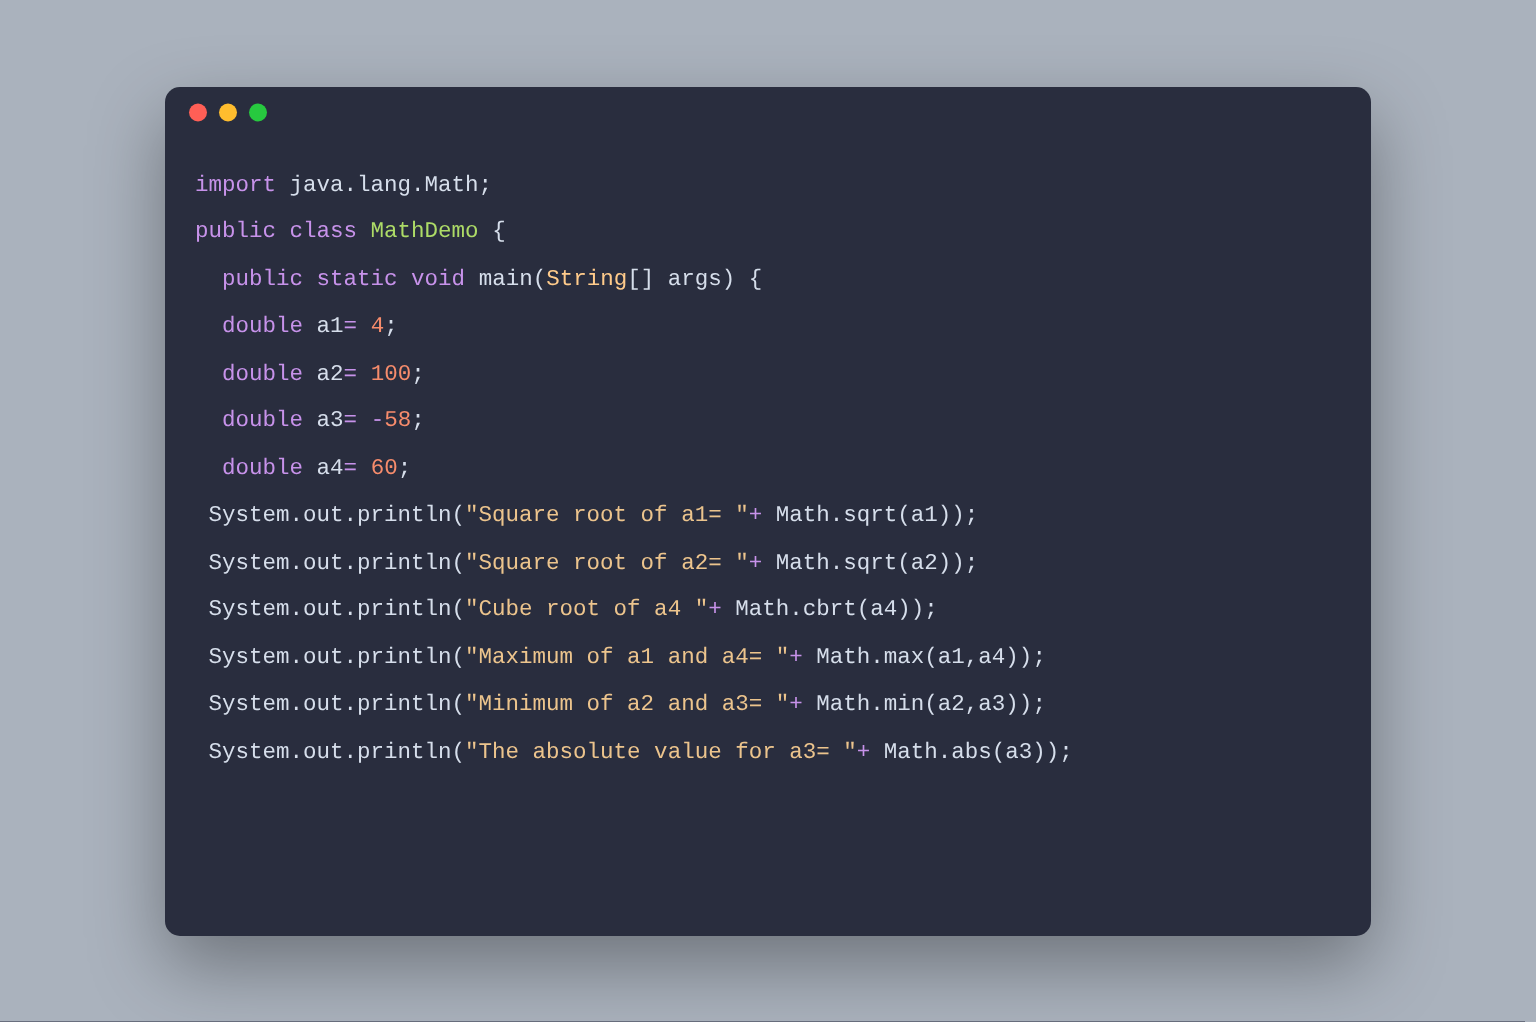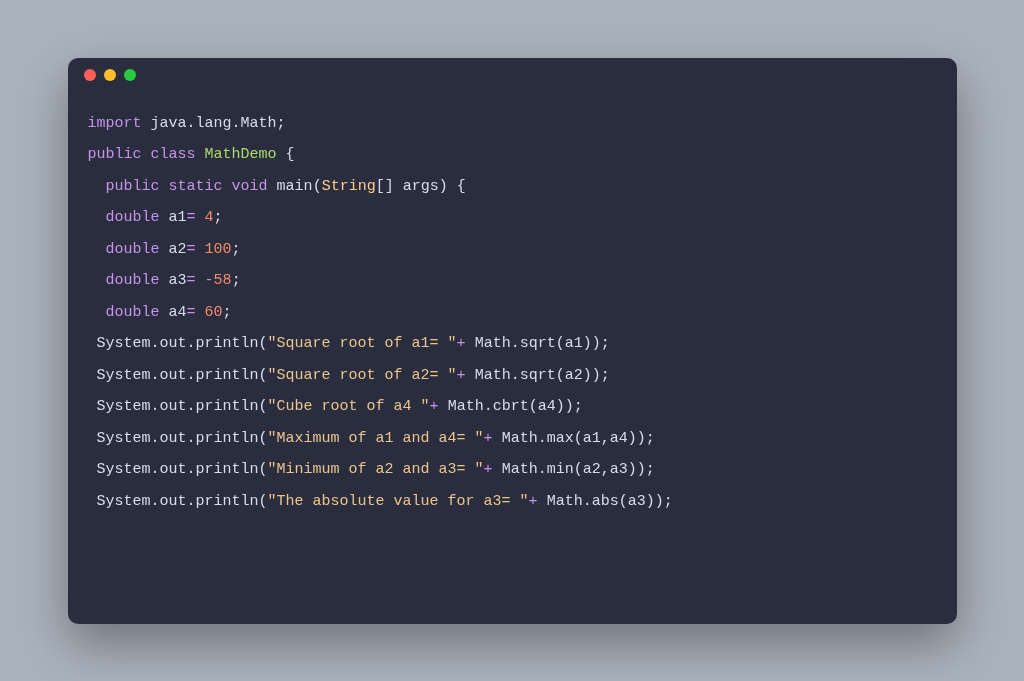--- a/index.html
+++ b/index.html
@@ -6,21 +6,21 @@
     body {
       width: 1024px;
       height: 681px;
       background: #aab2bd;
       display: flex;
       align-items: center;
       justify-content: center;
       font-family: "SF Mono", Monaco, Menlo, Consolas, "Courier New", monospace;
     }
     .window {
-      width: 889px;
+      width: 804px;
       height: 566px;
       background: #292d3e;
       border-radius: 10px;
       box-shadow: 0 20px 50px rgba(0,0,0,0.35);
       overflow: hidden;
       display: flex;
       flex-direction: column;
     }
     .titlebar {
       height: 34px;

